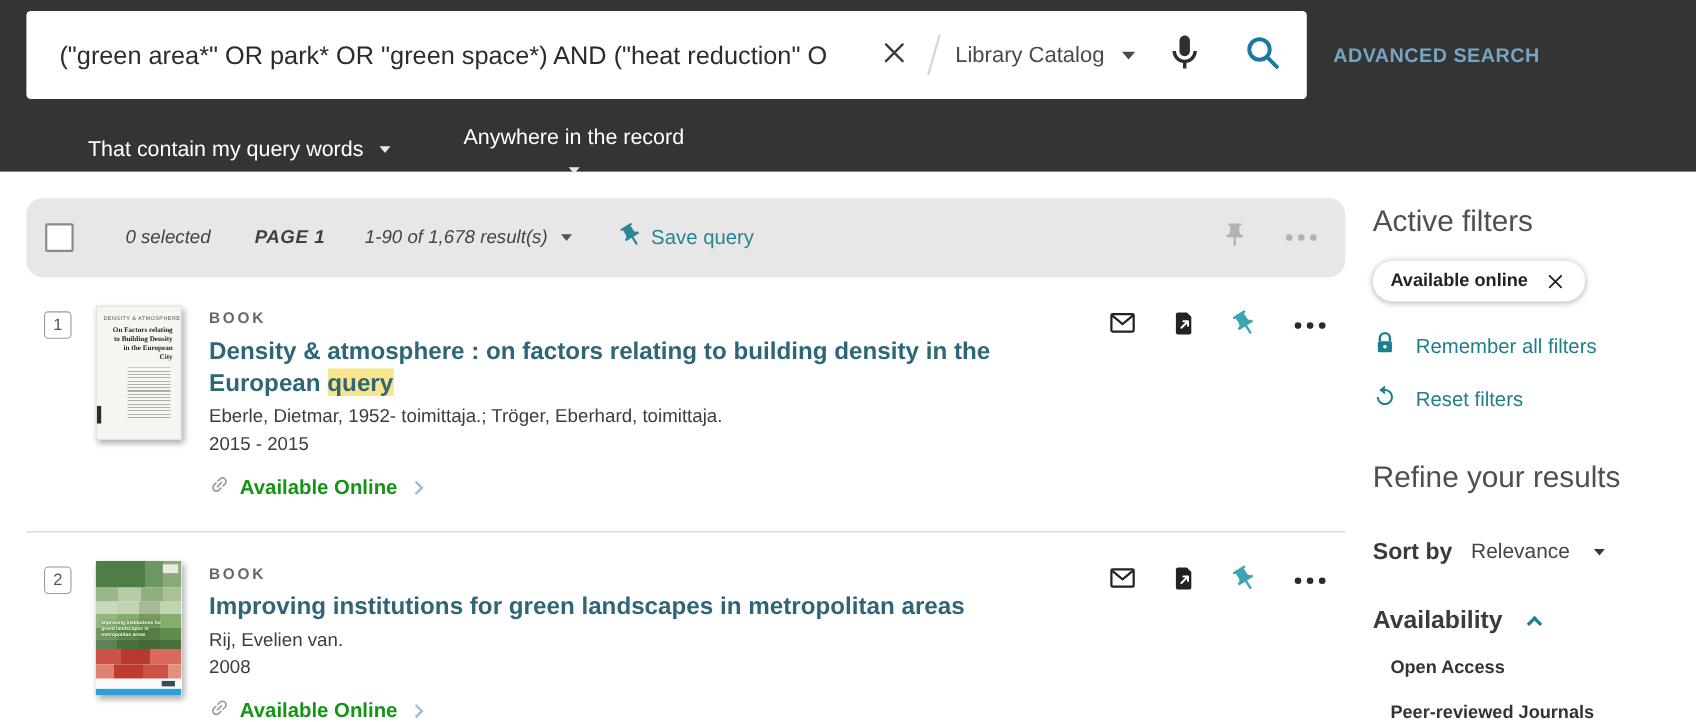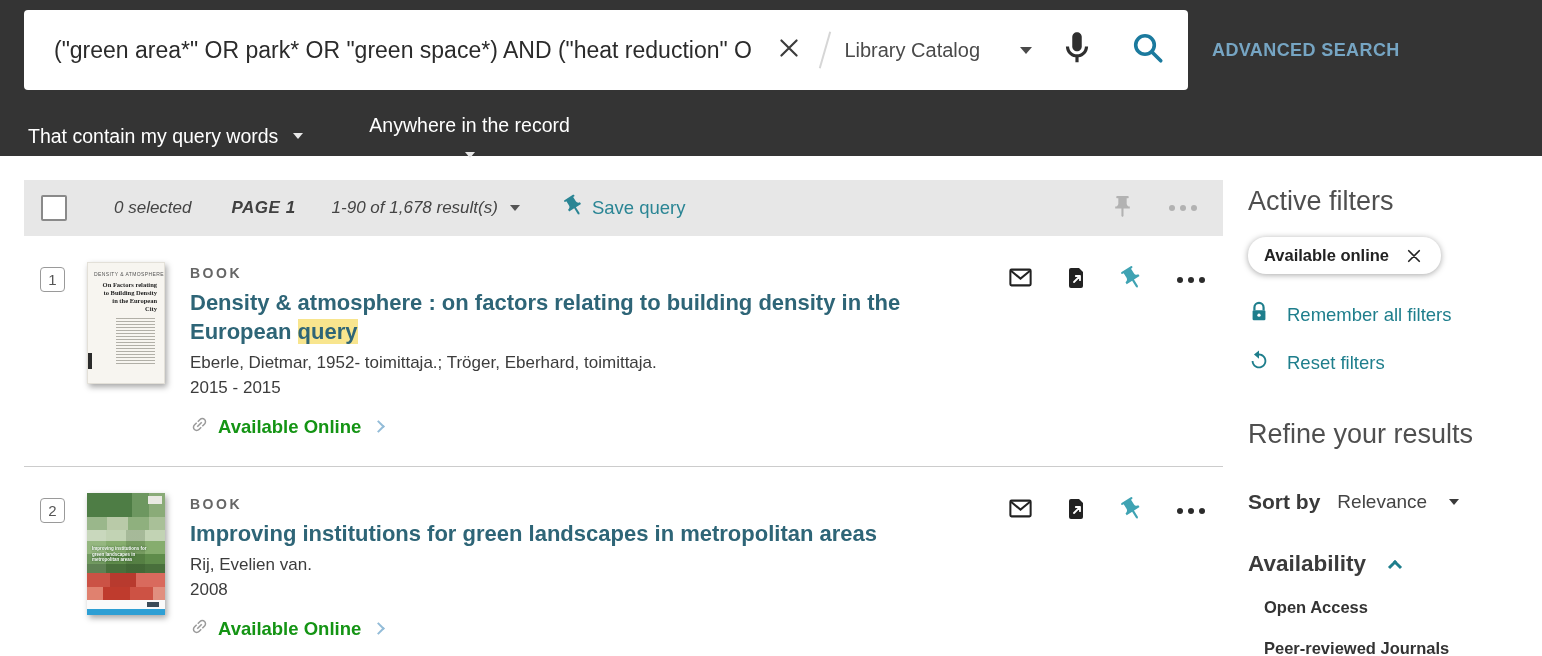--- a/index.html
+++ b/index.html
@@ -8,39 +8,39 @@
 
   
   .header { height:156px; background:#343434; }
   .search-row { display:flex; align-items:center; padding:10px 0 0 24px; }
   .search-box { width:1164px; height:80px; background:#fff; border-radius:4px;
     display:flex; align-items:center; padding:0 22px 0 30px; }
   .query { flex:1; font-size:23px; color:#2b2b2b; white-space:nowrap; overflow:hidden; }
   .clear-x { width:34px; height:34px; display:flex; align-items:center; justify-content:center;
     cursor:pointer; margin-right:14px; }
   .slash { width:2px; height:38px; background:#d6d6d6; transform:rotate(16deg); margin:0 18px 0 4px; }
-  .scope { display:flex; align-items:center; gap:40px; cursor:pointer; margin-right:26px;text-align:right; }
+  .scope { display:flex; align-items:center; gap:16px; cursor:pointer; margin-right:26px;text-align:right; }
   .scope-label { font-size:20px; color:#4a4a4a; }
   .caret-down { width:0; height:0; border-left:6px solid transparent; border-right:6px solid transparent;
     border-top:7px solid currentColor; display:inline-block; }
   .scope .caret-down { color:#4a4a4a; }
   .mic { margin-right:34px; cursor:pointer; display:flex; }
   .mag { cursor:pointer; display:flex; }
   .adv-search { margin-left:24px; color:#76a5c3; font-size:18px; font-weight:700;
     letter-spacing:.4px; cursor:pointer; }
-  .filter-row { display:flex; padding:24px 0 0 28px; color:#fff; }
+  .filter-row { display:flex; padding:24px 0 0 80px; color:#fff; }
   .hdr-dd { display:flex; align-items:center; gap:15px; font-size:19.5px; cursor:pointer; }
   .hdr-dd .caret-down { color:#e8e8e8; border-top-width:6px; border-left-width:5px; border-right-width:5px; }
   .hdr-dd + .hdr-dd { margin-left:66px;flex-direction:column; }
 
   
   .main { display:flex; align-items:flex-start; padding-top:24px; }
   .results-col { width:1199px; margin-left:24px; }
 
-  .toolbar { height:56px; background:#e7e7e7; display:flex; align-items:center; }
+  .toolbar { height:72px; background:#e7e7e7; display:flex; align-items:center;border-radius:15px; }
   .cb { width:26px; height:26px; background:#fff; border:2px solid #8a8a8a; border-radius:2px;
     margin-left:17px; cursor:pointer; }
   .sel-count { margin-left:47px; font-style:italic; font-size:17px; color:#444; }
   .page-label { margin-left:40px; font-style:italic; font-weight:700; font-size:17px;
     letter-spacing:.5px; color:#404040; }
   .range-dd { margin-left:36px; display:flex; align-items:center; gap:12px; cursor:pointer; }
   .range-label { font-style:italic; font-size:17px; color:#444; }
   .range-dd .caret-down { color:#555; border-top-width:6px; border-left-width:5px; border-right-width:5px; }
   .save-query { margin-left:42px; display:flex; align-items:center; gap:6px; color:#2a8594; cursor:pointer; }
   .save-query svg { transform:rotate(-32deg); }

